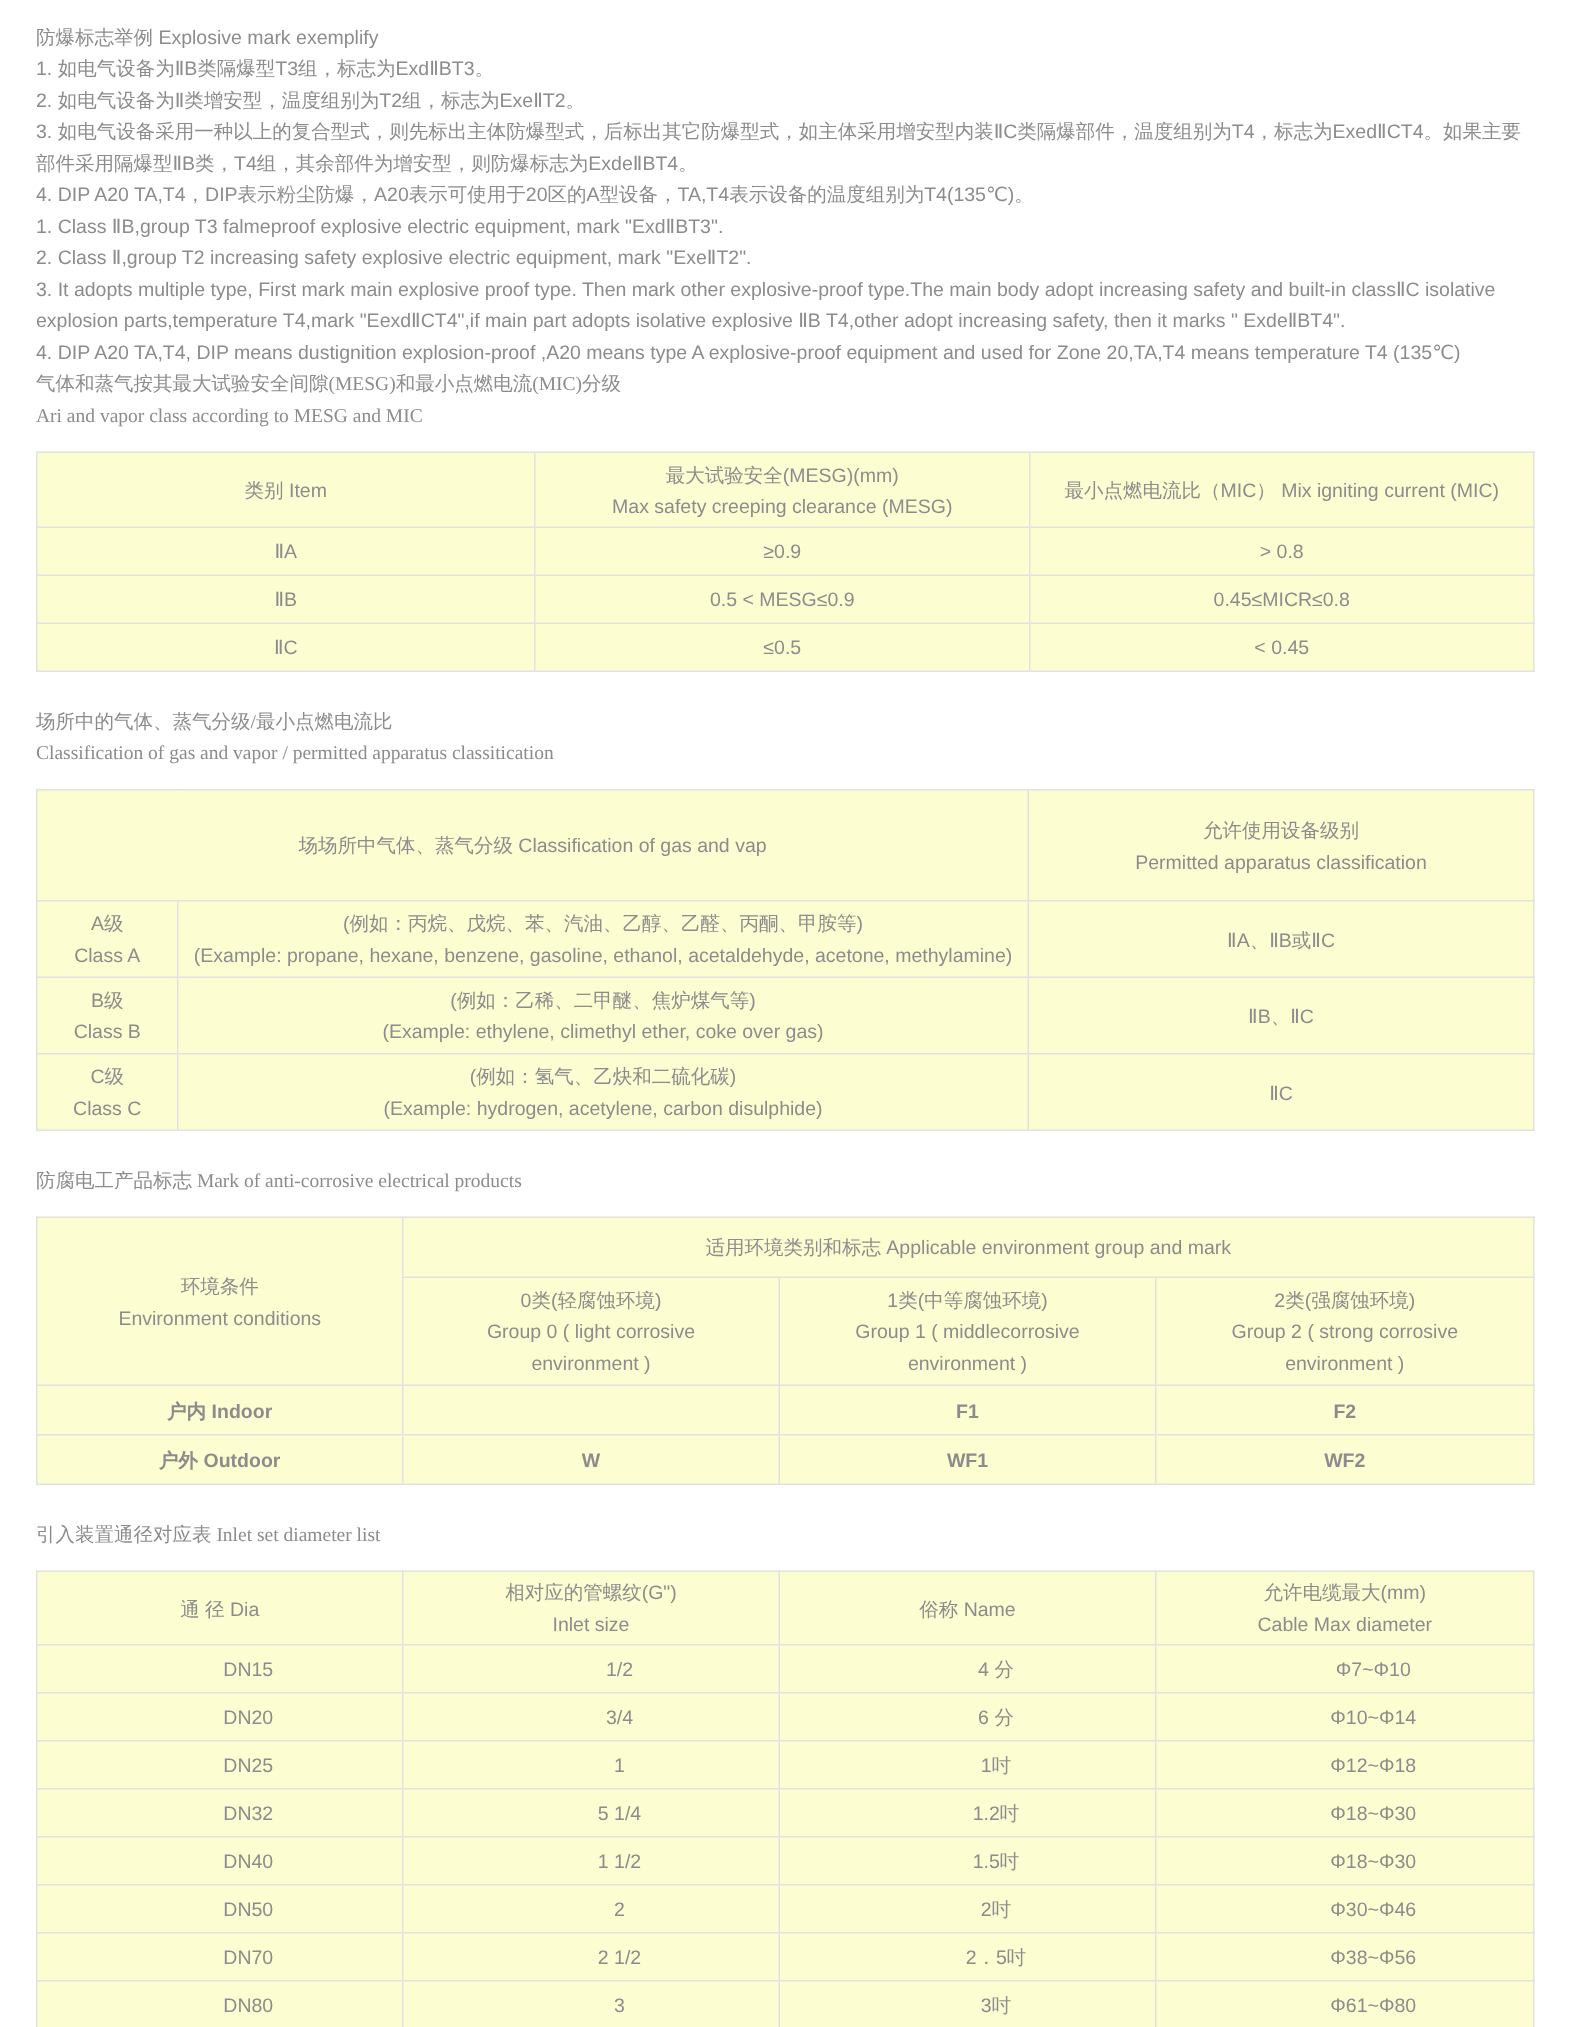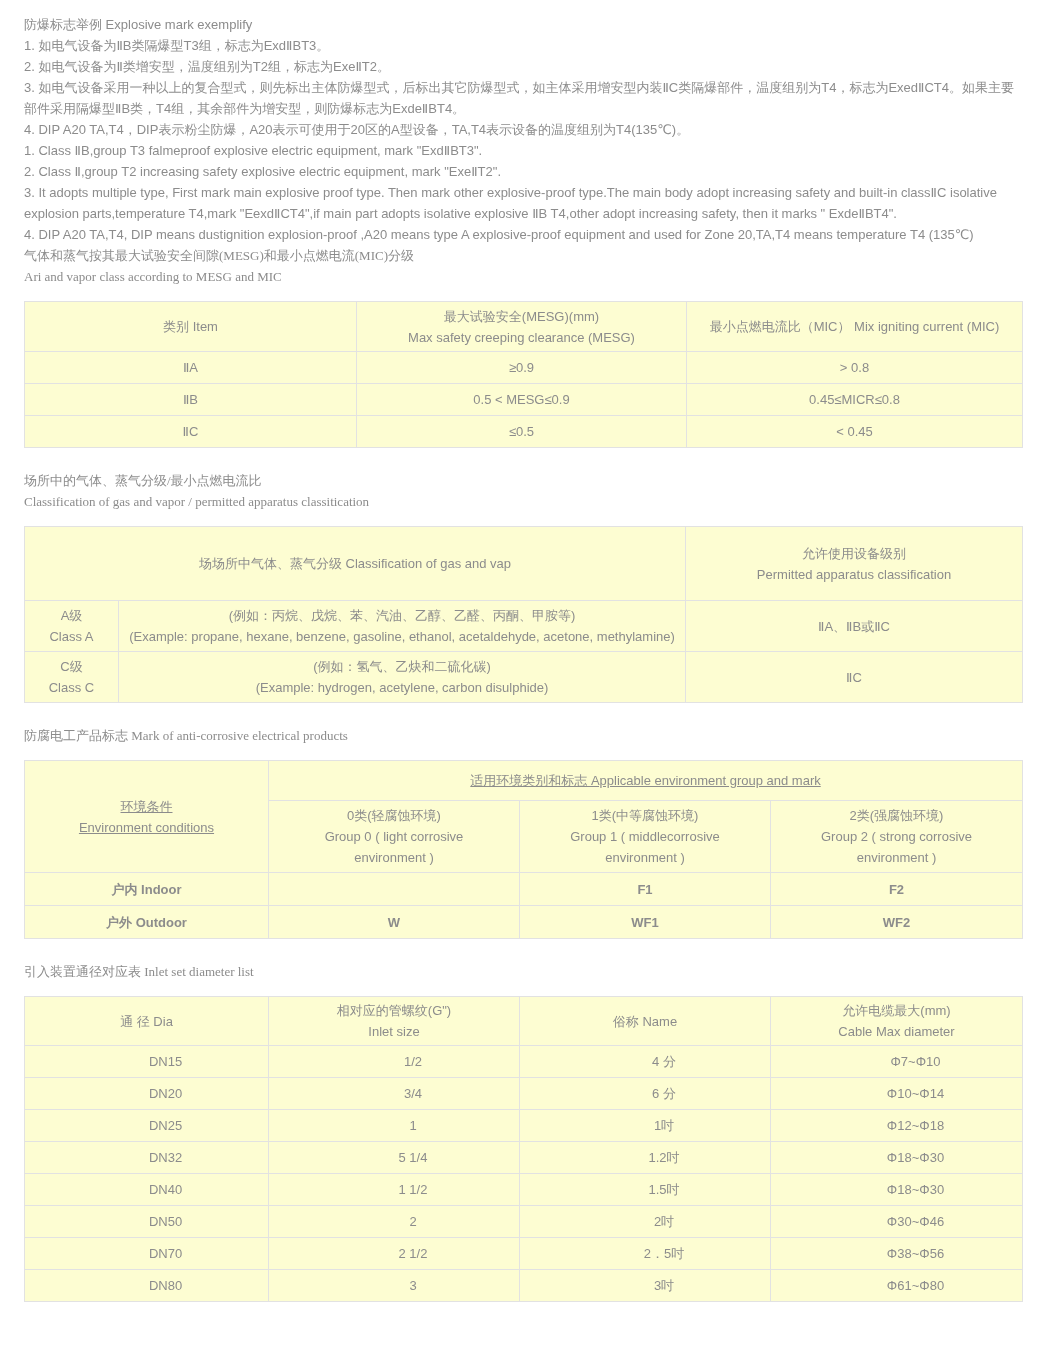--- a/index.html
+++ b/index.html
@@ -37,21 +37,21 @@
     overflow: hidden;
   }
   .spec-table { border: 1px solid #cccccc; }
   
   .t1 thead th { height: 50px; }
   .t1 tbody td { height: 32px; }
   
   .t2 thead th { height: 74px; }
   .t2 tbody td { height: 51px; }
   
-  .t3 .top-header-row th { height: 40px; text-decoration: underline; }
+  .t3 .top-header-row th { height: 40px; }
   .t3 .group-header-row th { height: 72px; }
   .t3 tbody td { height: 33px; font-weight: bold; }
   
   .t4 thead th { height: 48px; }
   .t4 tbody td { height: 32px; padding-left: 46px; }
 </style>
 </head>
 <body>
 
 <div class="page">
@@ -125,20 +125,25 @@
           <th>允许使用设备级别<br>Permitted apparatus classification</th>
         </tr>
       </thead>
       <tbody>
           <tr>
             <td>A级<br>Class A</td>
             <td>(例如：丙烷、戊烷、苯、汽油、乙醇、乙醛、丙酮、甲胺等)<br>(Example: propane, hexane, benzene, gasoline, ethanol, acetaldehyde, acetone, methylamine)</td>
             <td>ⅡA、ⅡB或ⅡC</td>
           </tr>
           <tr>
+            <td>B级<br>Class B</td>
+            <td>(例如：乙稀、二甲醚、焦炉煤气等)<br>(Example: ethylene, climethyl ether, coke over gas)</td>
+            <td>ⅡB、ⅡC</td>
+          </tr>
+          <tr>
             <td>C级<br>Class C</td>
             <td>(例如：氢气、乙炔和二硫化碳)<br>(Example: hydrogen, acetylene, carbon disulphide)</td>
             <td>ⅡC</td>
           </tr>
         </tbody>
     </table>
   </section>
 
   <section>
     <div class="section-heading">

